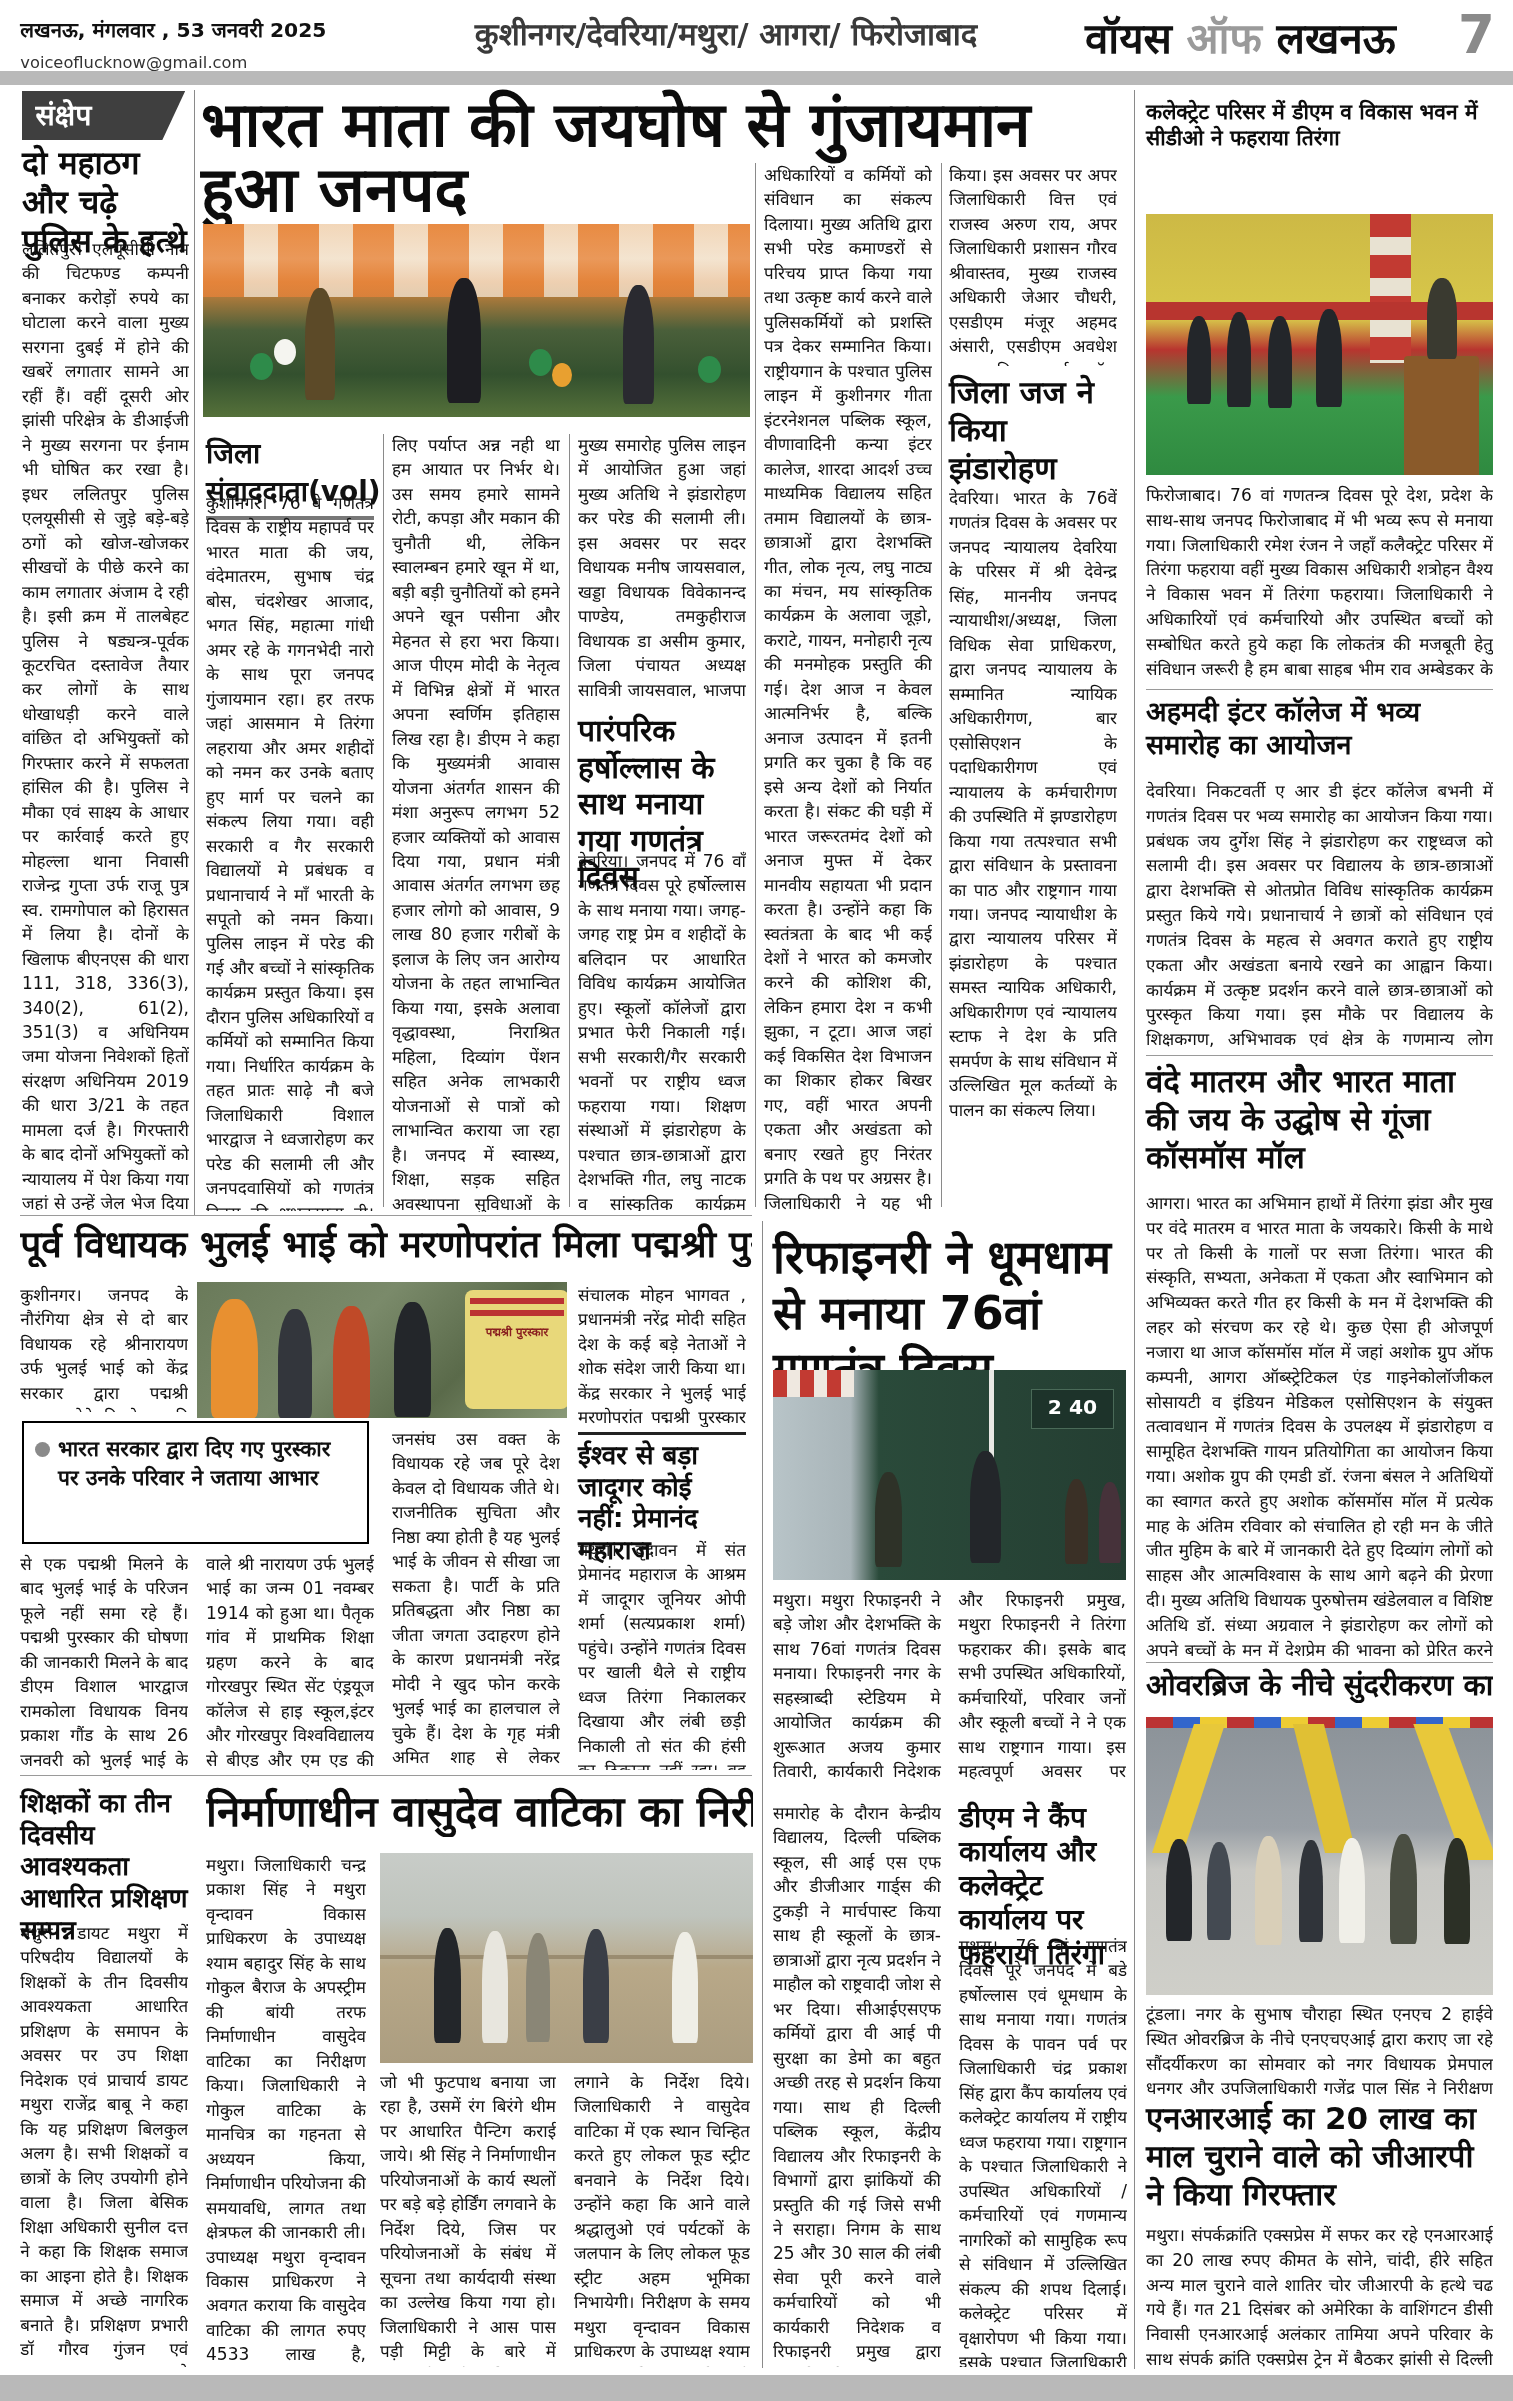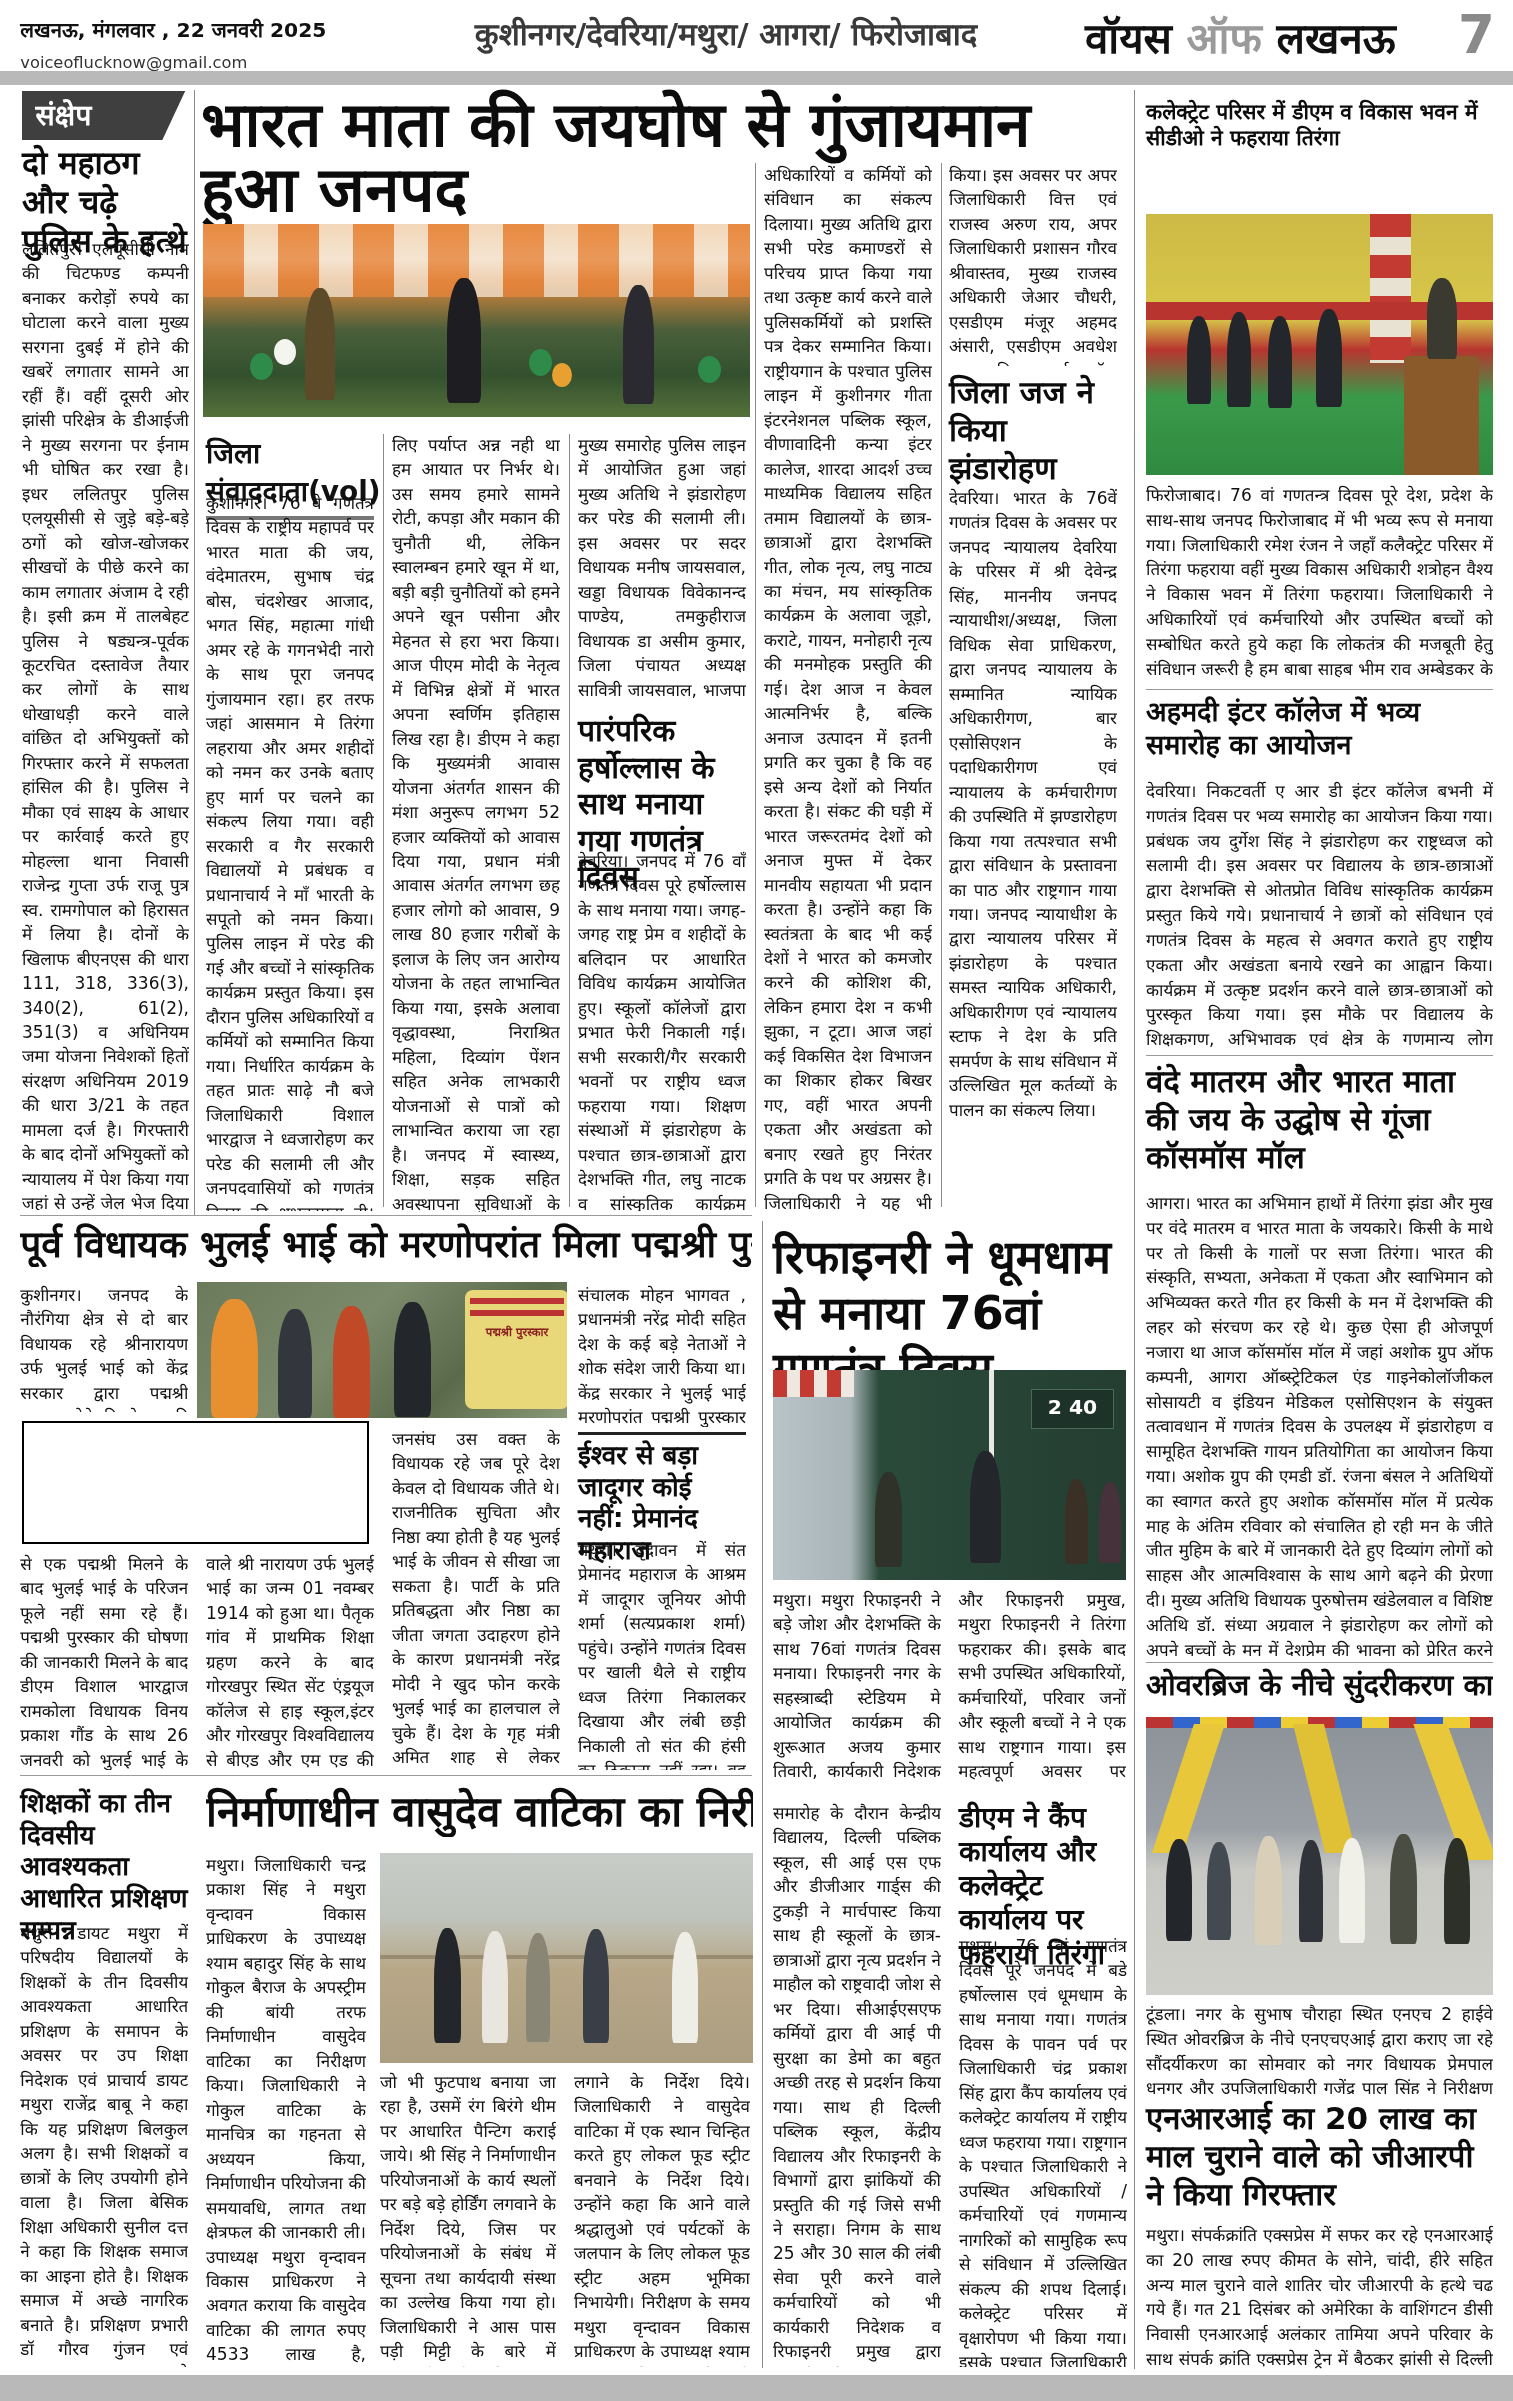--- a/index.html
+++ b/index.html
@@ -19,21 +19,21 @@
   .bullet-box{border:2px solid #000;padding:12.2px 11px;}
   .bullet-item{display:flex;gap:8.1px;font-size:21px;font-weight:bold;line-height:1.35;margin-bottom:11px;}
   .bullet-dot{width:15px;height:15px;border-radius:50%;background:#8a8a8a;flex:0 0 auto;margin-top:6.8px;}
   .cols2{column-count:2;column-gap:17.6px;}
   .graybar{background:#b9b9b9;}
 </style>
 </head>
 <body>
 
 <div class="abs" style="left:20.3px;top:15px;width:353px;">
-  <div style="font-size:20.3px;font-weight:bold;">लखनऊ, मंगलवार , 22 जनवरी 2025</div>
+  <div style="font-size:20.3px;font-weight:bold;">लखनऊ, मंगलवार , 53 जनवरी 2025</div>
   <div style="font-size:16.3px;color:#333;margin-top:9.5px;">voiceoflucknow@gmail.com</div>
 </div>
 <div class="abs" style="left:380px;top:12.2px;width:692px;text-align:center;font-size:31px;font-weight:bold;color:#3a3a3a;">कुशीनगर/देवरिया/मथुरा/ आगरा/ फिरोजाबाद</div>
 <div class="abs" style="left:1085px;top:8.1px;width:359px;font-size:42px;font-weight:bold;">
   <span>वॉयस</span>
   <span style="color:#9a9a9a;">ऑफ</span>
   <span>लखनऊ</span>
 </div>
 <div class="abs" style="left:1458px;top:4.1px;width:47px;font-size:53px;font-weight:bold;color:#8a8a8a;">7</div>
 <div class="abs graybar" style="left:0;top:71px;width:1514px;height:13.6px;"></div>
@@ -139,20 +139,24 @@
     <div style="margin:6.8px 5.4px 0;height:5.4px;background:#b33;"></div>
     <div style="margin:8.1px 9.5px 0;font-size:11.5px;font-weight:bold;color:#8a2020;text-align:center;">पद्मश्री पुरस्कार</div>
   </div>
   <div class="fig" style="left:13.6px;top:17px;width:47px;height:119px;background:#e89030;"></div>
   <div class="fig" style="left:81px;top:27px;width:34px;height:109px;background:#33363c;"></div>
   <div class="fig" style="left:136px;top:24px;width:37px;height:112px;background:#c04a28;"></div>
   <div class="fig" style="left:197px;top:20.3px;width:37px;height:115px;background:#23262a;"></div>
 </div>
 
 <div class="abs bullet-box" style="left:22px;top:1421px;width:321px;height:95px;">
+  <div class="bullet-item">
+    <span class="bullet-dot"></span>
+    <span>भारत सरकार द्वारा दिए गए पुरस्कार पर उनके परिवार ने जताया आभार</span>
+  </div>
 </div>
 
 <div class="abs body-txt" style="left:20.3px;top:1552px;width:168px;height:218px;">से एक पद्मश्री मिलने के बाद भुलई भाई के परिजन फूले नहीं समा रहे हैं। पद्मश्री पुरस्कार की घोषणा की जानकारी मिलने के बाद डीएम विशाल भारद्वाज रामकोला विधायक विनय प्रकाश गौंड के साथ 26 जनवरी को भुलई भाई के पैतृक निवास पहुंचे। डीएम ने भुलई भाई के परिजनों को सम्मानित किया। जनपद के कप्तानगंज तहसील के पगार छपरा गांव के रहने</div>
 <div class="abs body-txt" style="left:206px;top:1552px;width:168px;height:218px;">वाले श्री नारायण उर्फ भुलई भाई का जन्म 01 नवम्बर 1914 को हुआ था। पैतृक गांव में प्राथमिक शिक्षा ग्रहण करने के बाद गोरखपुर स्थित सेंट एंड्रयूज कॉलेज से हाइ स्कूल,इंटर और गोरखपुर विश्वविद्यालय से बीएड और एम एड की डिग्री हासिल की। इसके बाद भुलई भाई बेसिक शिक्षा अधिकारी बन गए। बचपन से ही भुलई भाई जनसंघ से प्रभावित थे जिसके चलते उन्होंने सरकारी नौकरी छोड़ दिया और राजनीति में आ गए। श्री नारायण उर्फ भुलई भाई 1974 से 1980 तक कुशीनगर के नौरंगिया क्षेत्र से दो बार विधायक रहे।</div>
 <div class="abs body-txt" style="left:392px;top:1427px;width:168px;height:343px;">जनसंघ उस वक्त के विधायक रहे जब पूरे देश केवल दो विधायक जीते थे। राजनीतिक सुचिता और निष्ठा क्या होती है यह भुलई भाई के जीवन से सीखा जा सकता है। पार्टी के प्रति प्रतिबद्धता और निष्ठा का जीता जगता उदाहरण होने के कारण प्रधानमंत्री नरेंद्र मोदी ने खुद फोन करके भुलई भाई का हालचाल ले चुके हैं। देश के गृह मंत्री अमित शाह से लेकर लगभग सभी बड़े नेताओं ने भुलई भाई से मुलाकात की है और उन्हें सम्मानित भी किया है। 111 वर्ष के उम्र में श्री नारायण उर्फ भुलई भाई की 31अक्टूबर 2024 को मृत्यु हो गई थी। भुलई भाई की मृत्यु के बाद संघ</div>
 <div class="abs body-txt" style="left:578px;top:1283px;width:168px;height:144px;">संचालक मोहन भागवत , प्रधानमंत्री नरेंद्र मोदी सहित देश के कई बड़े नेताओं ने शोक संदेश जारी किया था। केंद्र सरकार ने भुलई भाई मरणोपरांत पद्मश्री पुरस्कार देने की घोषणा की है जिसके बाद लोगों में हर्ष का माहौल है।</div>
 
 <div class="abs" style="left:578px;top:1432px;width:168px;height:2.7px;background:#222;"></div>
 <div class="abs hl" style="left:578px;top:1440px;width:168px;font-size:26px;">ईश्वर से बड़ा जादूगर कोई नहीं: प्रेमानंद महाराज</div>
 <div class="abs body-txt" style="left:578px;top:1538px;width:168px;height:232px;">मथुरा। वृंदावन में संत प्रेमानंद महाराज के आश्रम में जादूगर जूनियर ओपी शर्मा (सत्यप्रकाश शर्मा) पहुंचे। उन्होंने गणतंत्र दिवस पर खाली थैले से राष्ट्रीय ध्वज तिरंगा निकालकर दिखाया और लंबी छड़ी निकाली तो संत की हंसी का ठिकाना नहीं रहा। वह बोले, भारत का तिरंगा ध्वज है और आज देश का गणतंत्र दिवस है। जादूगर सत्यप्रकाश ने पात्र में आग को मिठाई में बदल दिया। खाली हाथों से रज निकाली। इसके बाद जादूगर ने पीले कपड़े से लकड़ी की छह फीट लंबी छड़ी बना दी और कहा कि जो मैं चाहूंगा वही होगा।</div>

